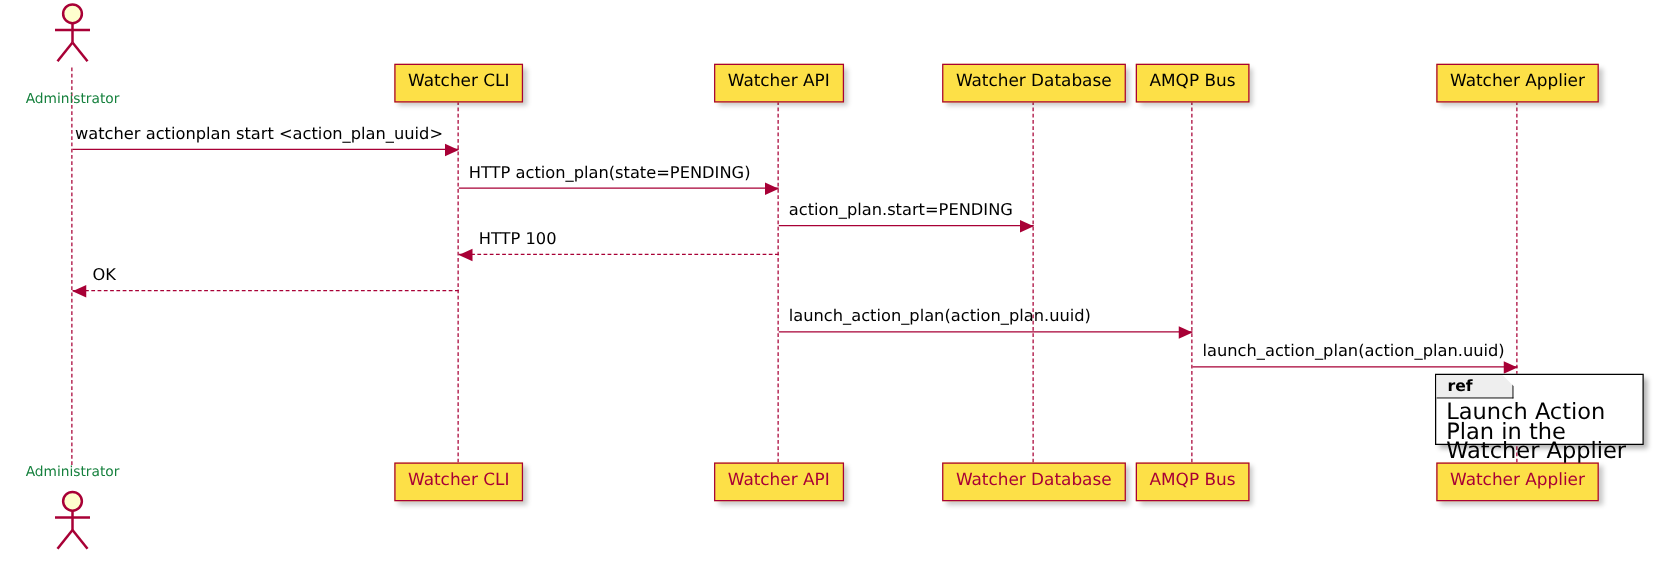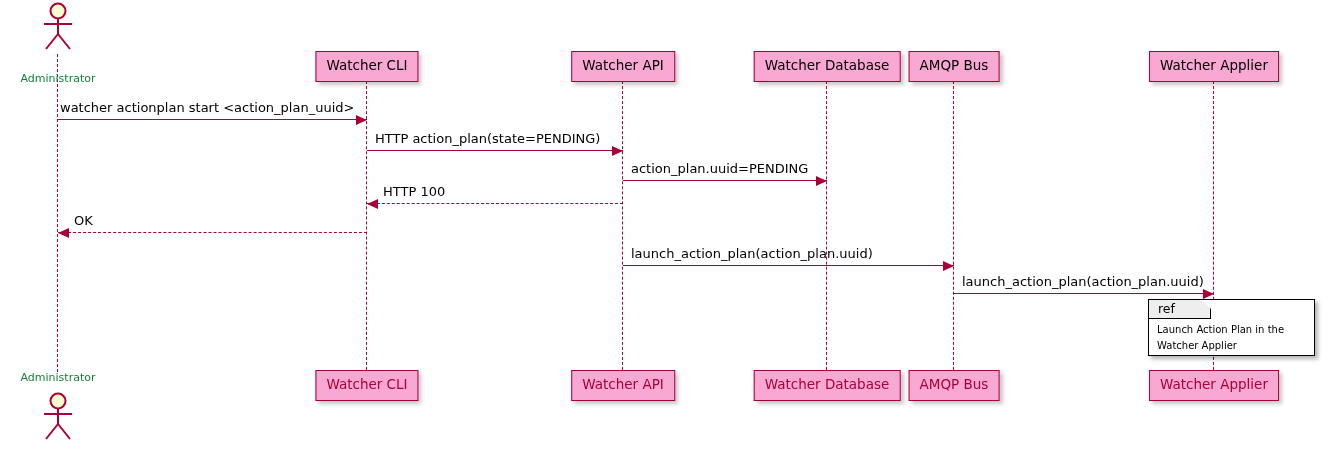--- a/index.html
+++ b/index.html
@@ -16,21 +16,21 @@
     width: 1330px;
     height: 456px;
     background: #FFFFFF;
     overflow: hidden;
   }
 
   
   .participant {
     position: absolute;
     box-sizing: border-box;
-    background: #f9a8d4;
+    background: #fde047;
     border: 1.5px solid #A80036;
     color: #000000;
     font-size: 13.5px;
     line-height: 1;
     text-align: center;
     white-space: nowrap;
     padding: 7px 10px 8px 10px;
     box-shadow: 3px 3px 4px rgba(0,0,0,0.22);
     transform: translateX(-50%);
   }
@@ -120,31 +120,31 @@
     -webkit-clip-path: polygon(0 0, calc(100% - 9px) 0, 100% 9px, 100% 100%, 0 100%);
     clip-path: polygon(0 0, calc(100% - 9px) 0, 100% 9px, 100% 100%, 0 100%);
     display: flex;
     align-items: center;
     justify-content: flex-start;
     padding-left: 9px;
     box-sizing: border-box;
   }
   .ref-tab span {
     font-family: "DejaVu Sans", sans-serif;
-    font-weight: normal;
+    font-weight: bold;
     font-size: 12.5px;
     color: #000000;
     line-height: 1;
   }
   .ref-body {
     position: absolute;
     left: 8px;
     top: 22px;
     right: 6px;
-    font-size: 10px;
+    font-size: 18px;
     color: #000000;
     line-height: 15.5px;
   }
 </style>
 </head>
 <body>
 
 <div id="diagram">
     <div class="lifeline" style="left: 57.25px; top: 54px; height: 318px;"></div>
     <div class="lifeline" style="left: 366.25px; top: 81px; height: 289px;"></div>
@@ -184,21 +184,21 @@
       <div class="label" style="left: 2px;">watcher actionplan start &lt;action_plan_uuid&gt;</div>
     </div>
     <div class="msg" style="left: 367px; top: 150px; width: 256px;">
       <div class="line" style="width: 256px;"></div>
       <div class="head right" style="left: 245px;"></div>
       <div class="label" style="left: 8px;">HTTP action_plan(state=PENDING)</div>
     </div>
     <div class="msg" style="left: 623px; top: 180px; width: 204px;">
       <div class="line" style="width: 204px;"></div>
       <div class="head right" style="left: 193px;"></div>
-      <div class="label" style="left: 8px;">action_plan.uuid=PENDING</div>
+      <div class="label" style="left: 8px;">action_plan.start=PENDING</div>
     </div>
     <div class="msg dashed" style="left: 367px; top: 203px; width: 256px;">
       <div class="line" style="width: 256px;"></div>
       <div class="head left" style="left: 0px;"></div>
       <div class="label" style="left: 16px;">HTTP 100</div>
     </div>
     <div class="msg dashed" style="left: 58px; top: 232px; width: 309px;">
       <div class="line" style="width: 309px;"></div>
       <div class="head left" style="left: 0px;"></div>
       <div class="label" style="left: 16px;">OK</div>

